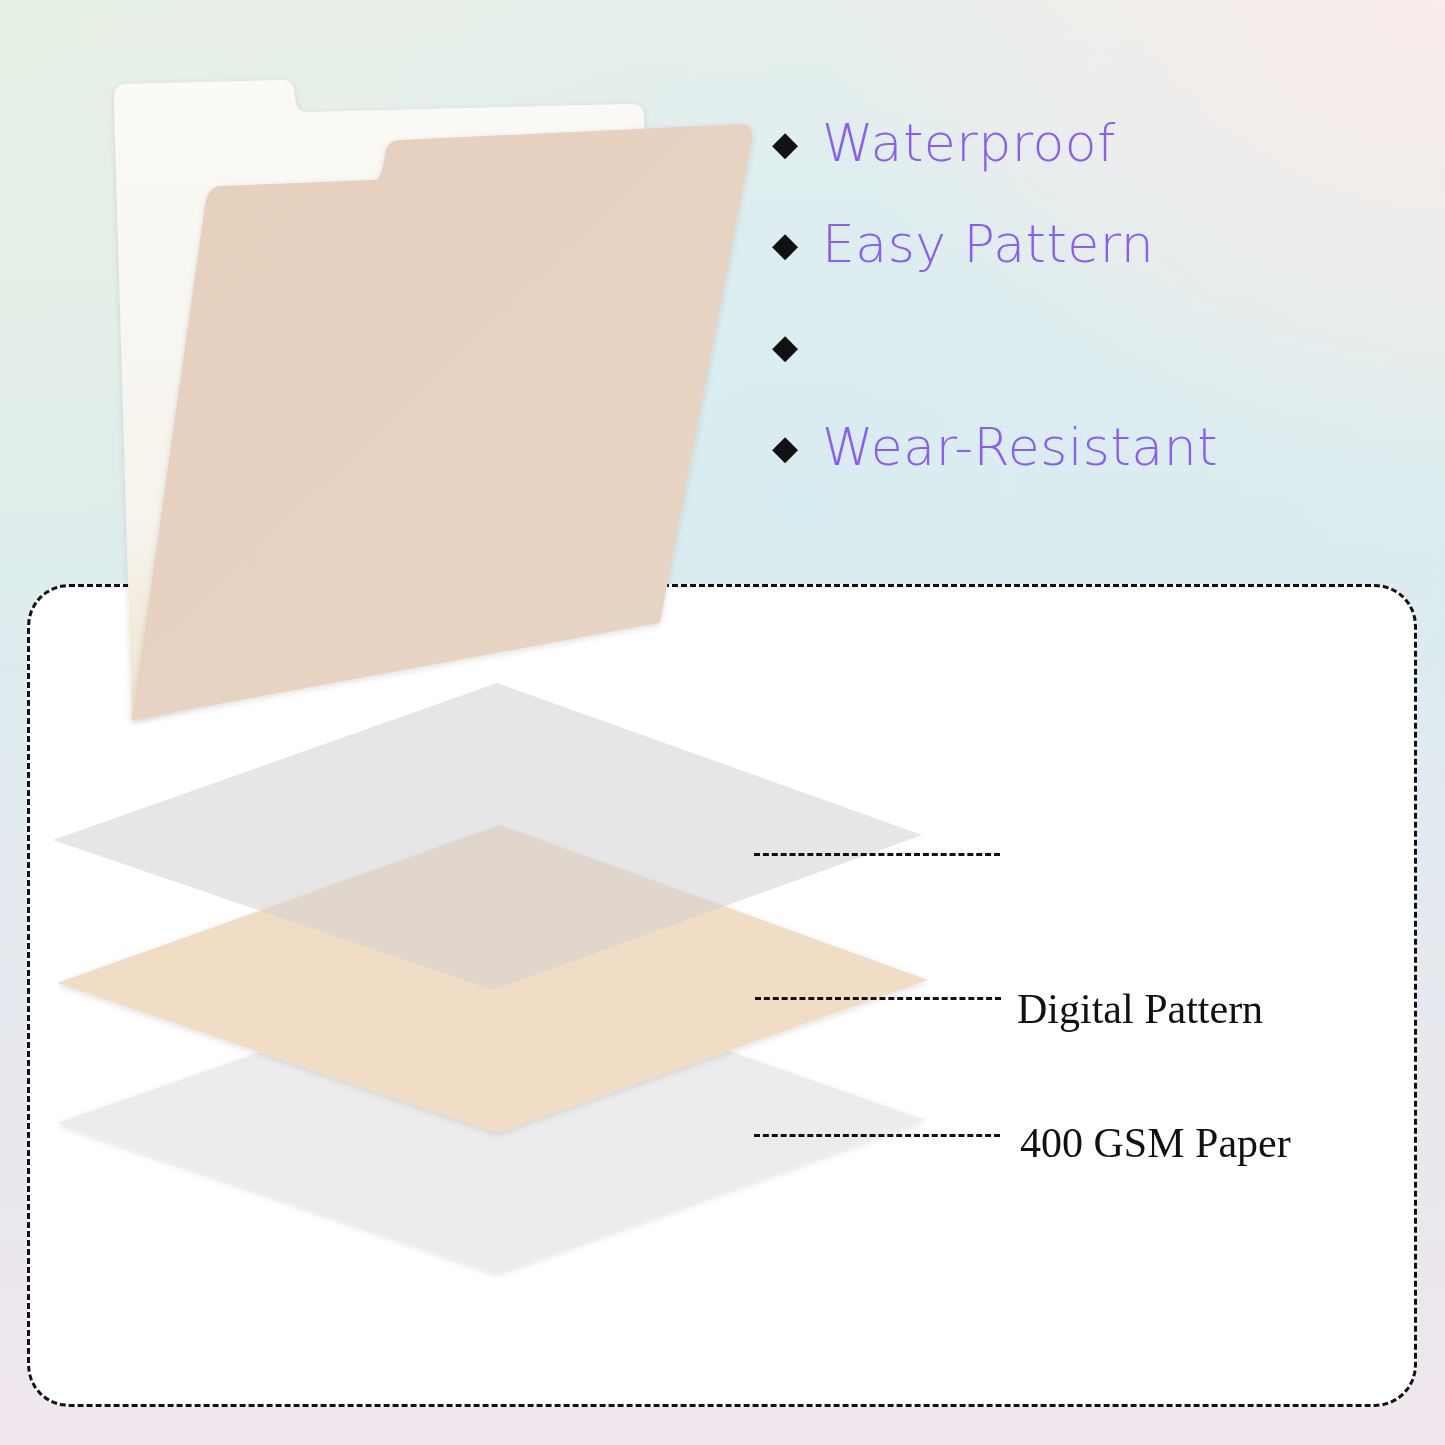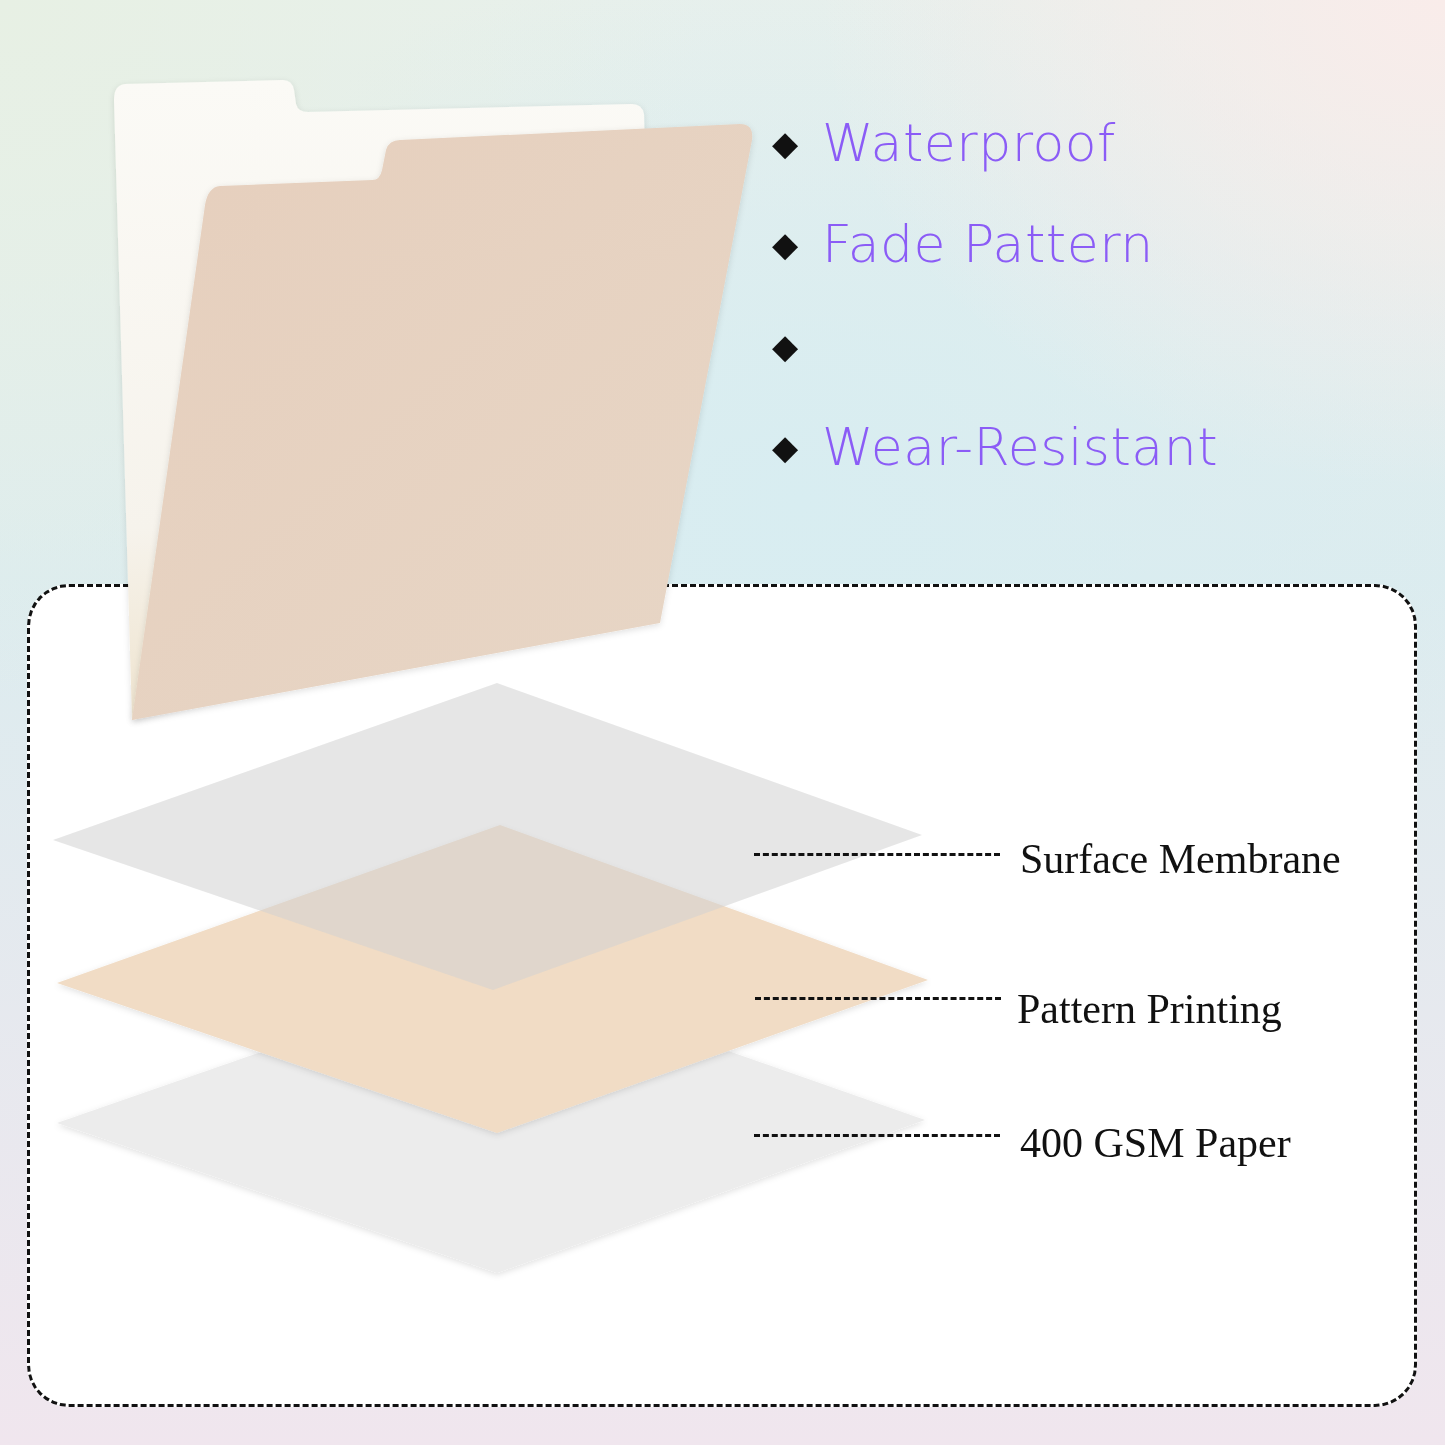--- a/index.html
+++ b/index.html
@@ -57,33 +57,32 @@
     <polygon points="497,683 922,835 493,990 53,840" fill="#d2d2d2" fill-opacity="0.55"></polygon>
   </svg>
 
   <ul class="features">
     <li class="feature">
       <span class="bullet">◆</span>
       <span class="label">Waterproof</span>
     </li>
     <li class="feature">
       <span class="bullet">◆</span>
-      <span class="label">Fade Pattern</span>
+      <span class="label">Easy Pattern</span>
     </li>
     <li class="feature">
       <span class="bullet">◆</span>
     </li>
     <li class="feature">
       <span class="bullet">◆</span>
       <span class="label">Wear-Resistant</span>
     </li>
   </ul>
 
   <div class="leader" style="left:754px; top:853px; width:246px;"></div>
-  <div class="layer-label" style="left:1020px; top:838px;">Surface Membrane</div>
 
   <div class="leader" style="left:755px; top:997px; width:246px;"></div>
-  <div class="layer-label" style="left:1017px; top:988px;">Pattern Printing</div>
+  <div class="layer-label" style="left:1017px; top:988px;">Digital Pattern</div>
 
   <div class="leader" style="left:754px; top:1134px; width:246px;"></div>
   <div class="layer-label" style="left:1020px; top:1122px;">400 GSM Paper</div>
 
 </div>
 
 </body></html>

